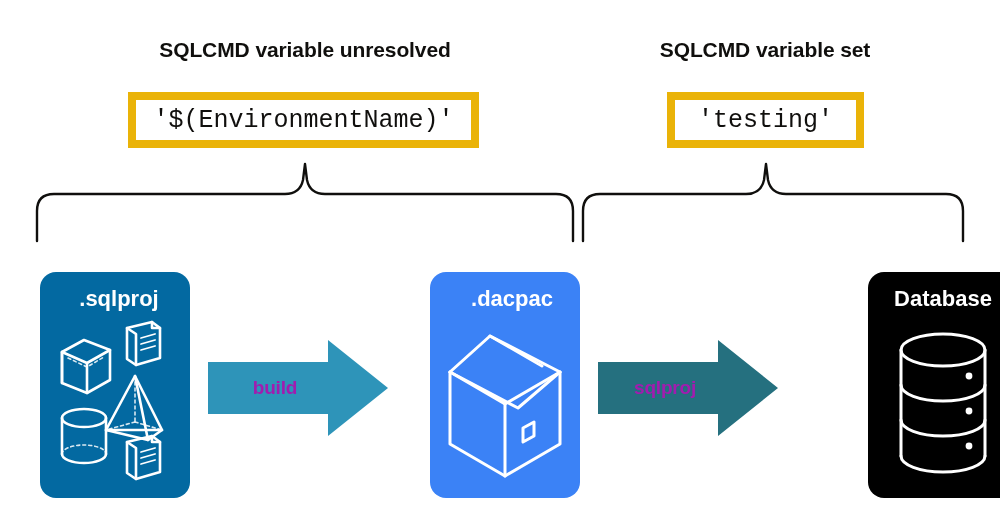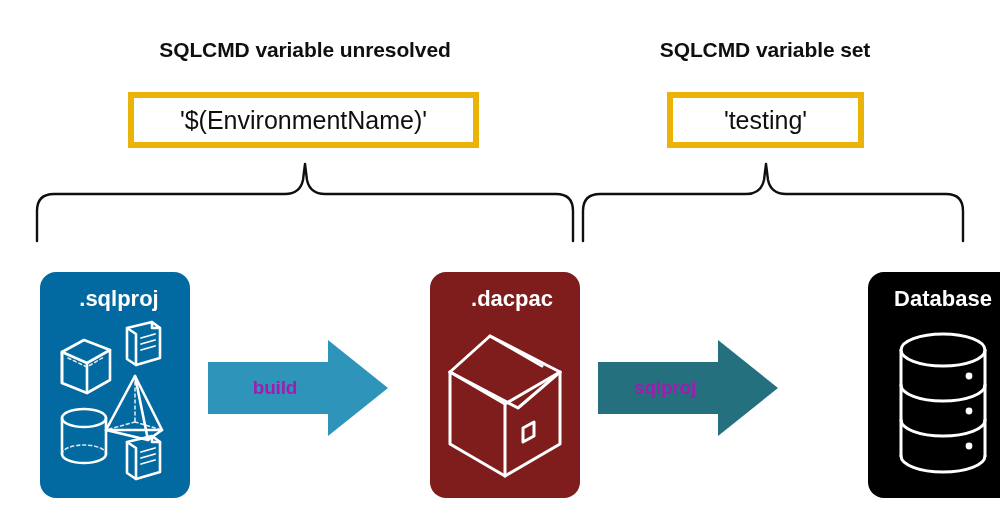--- a/index.html
+++ b/index.html
@@ -30,26 +30,26 @@
     white-space: nowrap;
     letter-spacing: -0.1px;
   }
   #title-left  { left: 118px; top: 30px; width: 374px; }
   #title-right { left: 610px; top: 30px; width: 310px; }
 
   
   .value-box {
     position: absolute;
     background: #ffffff;
-    border: 6px solid #eab308;
+    border: 8px solid #eab308;
     box-sizing: border-box;
     display: flex;
     align-items: center;
     justify-content: center;
-    font-family: Liberation Sans, sans-serif;
+    font-family: Liberation Mono, monospace;
     font-size: 25px;
     color: #100f0d;
     white-space: nowrap;
   }
   #box-left  { left: 128px; top: 84px; width: 351px; height: 56px; }
   #box-right { left: 667px; top: 84px; width: 197px; height: 56px; }
 
   
   #braces {
     position: absolute;
@@ -61,21 +61,21 @@
 
   
   .stage {
     position: absolute;
     border-radius: 16px;
     top: 264px;
     width: 150px;
     height: 226px;
   }
   #stage-sqlproj  { left: 40px;  background: #0369a1; }
-  #stage-dacpac   { left: 430px; background: #7f1d1d; }
+  #stage-dacpac   { left: 430px; background: #3b82f6; }
   #stage-database { left: 868px; background: #000000; }
 
   .stage-label {
     position: absolute;
     top: 14px;
     left: 0;
     width: 100%;
     text-align: center;
     font-family: "Liberation Sans", sans-serif;
     font-weight: bold;

